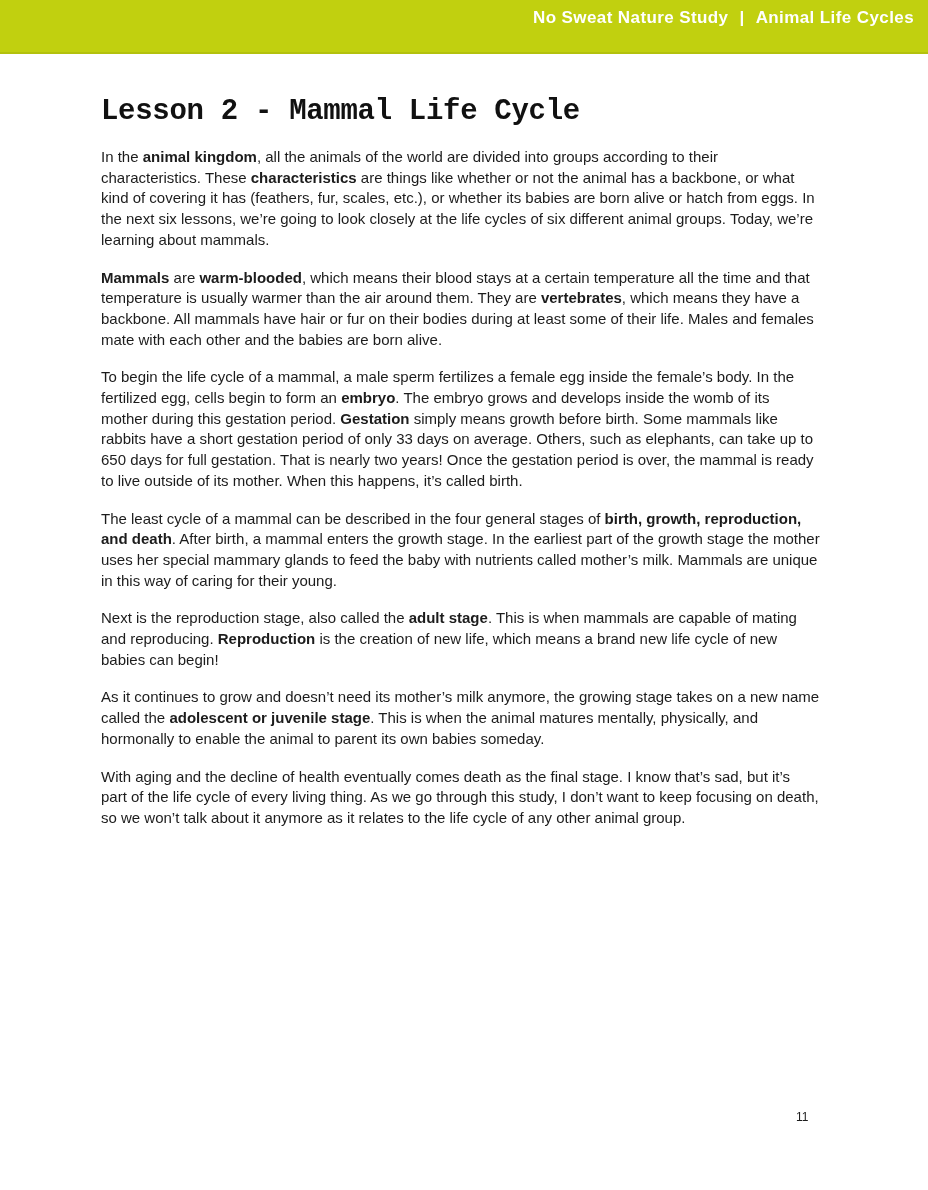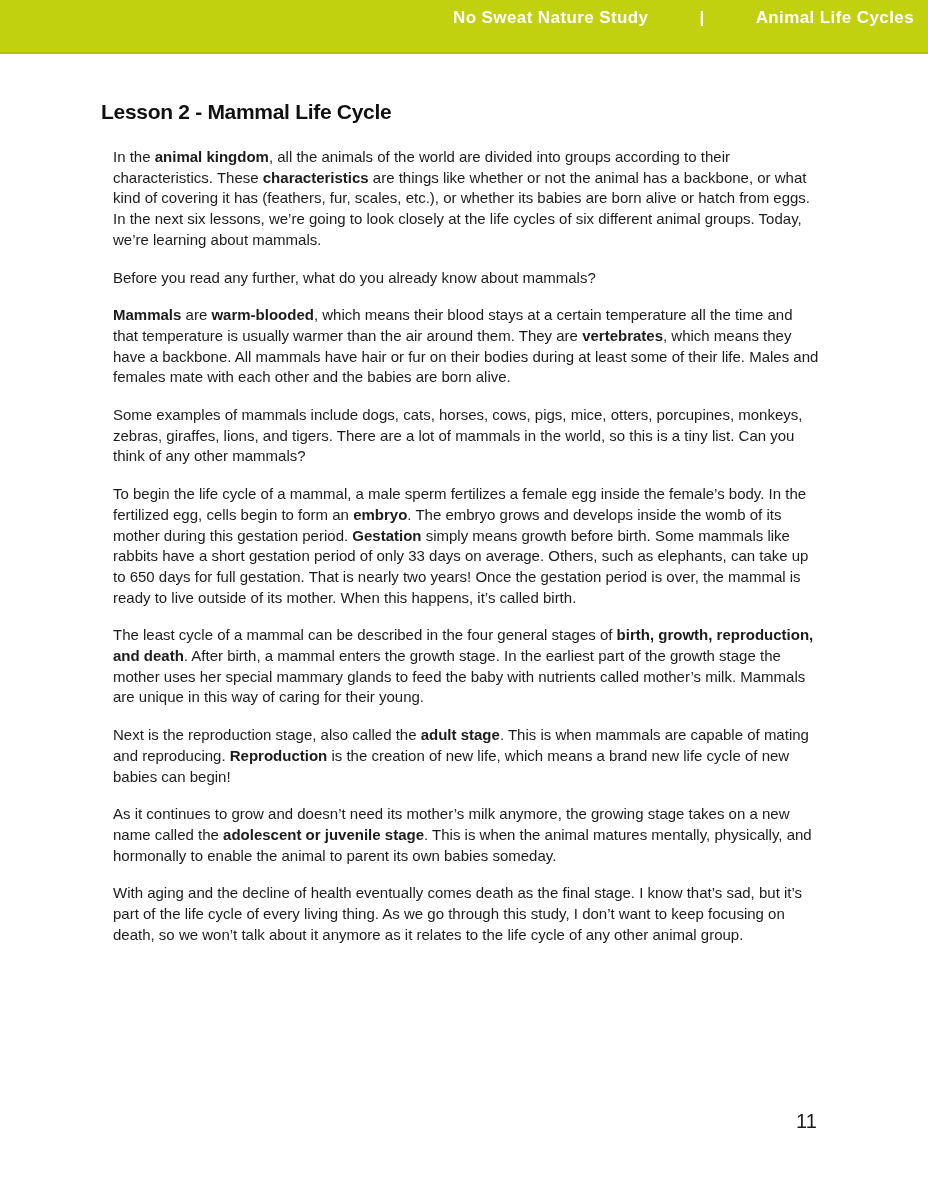--- a/index.html
+++ b/index.html
@@ -17,71 +17,69 @@
     height: 54px;
     padding: 8px 14px 0 14px;
     display: flex;
     justify-content: flex-end;
     align-items: flex-start;
     color: #ffffff;
     font-weight: bold;
     font-size: 17px;
     letter-spacing: 0.4px;
     border-bottom: 2px solid rgba(0,0,0,0.07);
-    gap: 40px;
   }
   .topbar .divider { margin: 0 11px; }
   .content {
     margin-left: 101px;
     width: 719px;
   }
   .content h1 {
     margin: 40px 0 18px 0;
-    font-size: 21px;
+    font-size: 29px;
     line-height: 35px;
     font-weight: bold;
     color: #111111;
     letter-spacing: -0.3px;
+    font-family: Liberation Mono, monospace;
   }
   .content p {
-    margin: 0 0 17px 12px;
+    margin: 0 0 17px 0;
     font-size: 15px;
     line-height: 20.7px;
     color: #1c1c1c;
   }
   .content p b { font-weight: bold; }
   .page-number {
     position: absolute;
     top: 1110px;
     left: 796px;
-    font-size: 20px;
+    font-size: 12px;
     color: #1c1c1c;
   }
 </style>
 </head>
 <body>
 
 <div class="page">
 
   <header class="topbar" style="background-color: rgb(193, 208, 15);">
     <span>No Sweat Nature Study</span>
     <span class="divider">|</span>
     <span>Animal Life Cycles</span>
   </header>
 
   <main class="content">
     <h1>Lesson 2 - Mammal Life Cycle</h1>
 
     <p><span>In the </span><b>animal kingdom</b><span>, all the animals of the world are divided into groups according to their characteristics. These </span><b>characteristics</b><span> are things like whether or not the animal has a backbone, or what kind of covering it has (feathers, fur, scales, etc.), or whether its babies are born alive or hatch from eggs. In the next six lessons, we’re going to look closely at the life cycles of six different animal groups. Today, we’re learning about mammals.</span></p>
 
-    <p><span>Before you read any further, what do you already know about mammals?</span></p>
 
     <p><b>Mammals</b><span> are </span><b>warm-blooded</b><span>, which means their blood stays at a certain temperature all the time and that temperature is usually warmer than the air around them. They are </span><b>vertebrates</b><span>, which means they have a backbone. All mammals have hair or fur on their bodies during at least some of their life. Males and females mate with each other and the babies are born alive.</span></p>
 
-    <p><span>Some examples of mammals include dogs, cats, horses, cows, pigs, mice, otters, porcupines, monkeys, zebras, giraffes, lions, and tigers. There are a lot of mammals in the world, so this is a tiny list. Can you think of any other mammals?</span></p>
 
     <p><span>To begin the life cycle of a mammal, a male sperm fertilizes a female egg inside the female’s body. In the fertilized egg, cells begin to form an </span><b>embryo</b><span>. The embryo grows and develops inside the womb of its mother during this gestation period. </span><b>Gestation</b><span> simply means growth before birth. Some mammals like rabbits have a short gestation period of only 33 days on average. Others, such as elephants, can take up to 650 days for full gestation. That is nearly two years! Once the gestation period is over, the mammal is ready to live outside of its mother. When this happens, it’s called birth.</span></p>
 
     <p><span>The least cycle of a mammal can be described in the four general stages of </span><b>birth, growth, reproduction, and death</b><span>. After birth, a mammal enters the growth stage. In the earliest part of the growth stage the mother uses her special mammary glands to feed the baby with nutrients called mother’s milk. Mammals are unique in this way of caring for their young.</span></p>
 
     <p><span>Next is the reproduction stage, also called the </span><b>adult stage</b><span>. This is when mammals are capable of mating and reproducing. </span><b>Reproduction</b><span> is the creation of new life, which means a brand new life cycle of new babies can begin!</span></p>
 
     <p><span>As it continues to grow and doesn’t need its mother’s milk anymore, the growing stage takes on a new name called the </span><b>adolescent or juvenile stage</b><span>. This is when the animal matures mentally, physically, and hormonally to enable the animal to parent its own babies someday.</span></p>
 
     <p><span>With aging and the decline of health eventually comes death as the final stage. I know that’s sad, but it’s part of the life cycle of every living thing. As we go through this study, I don’t want to keep focusing on death, so we won’t talk about it anymore as it relates to the life cycle of any other animal group.</span></p>

